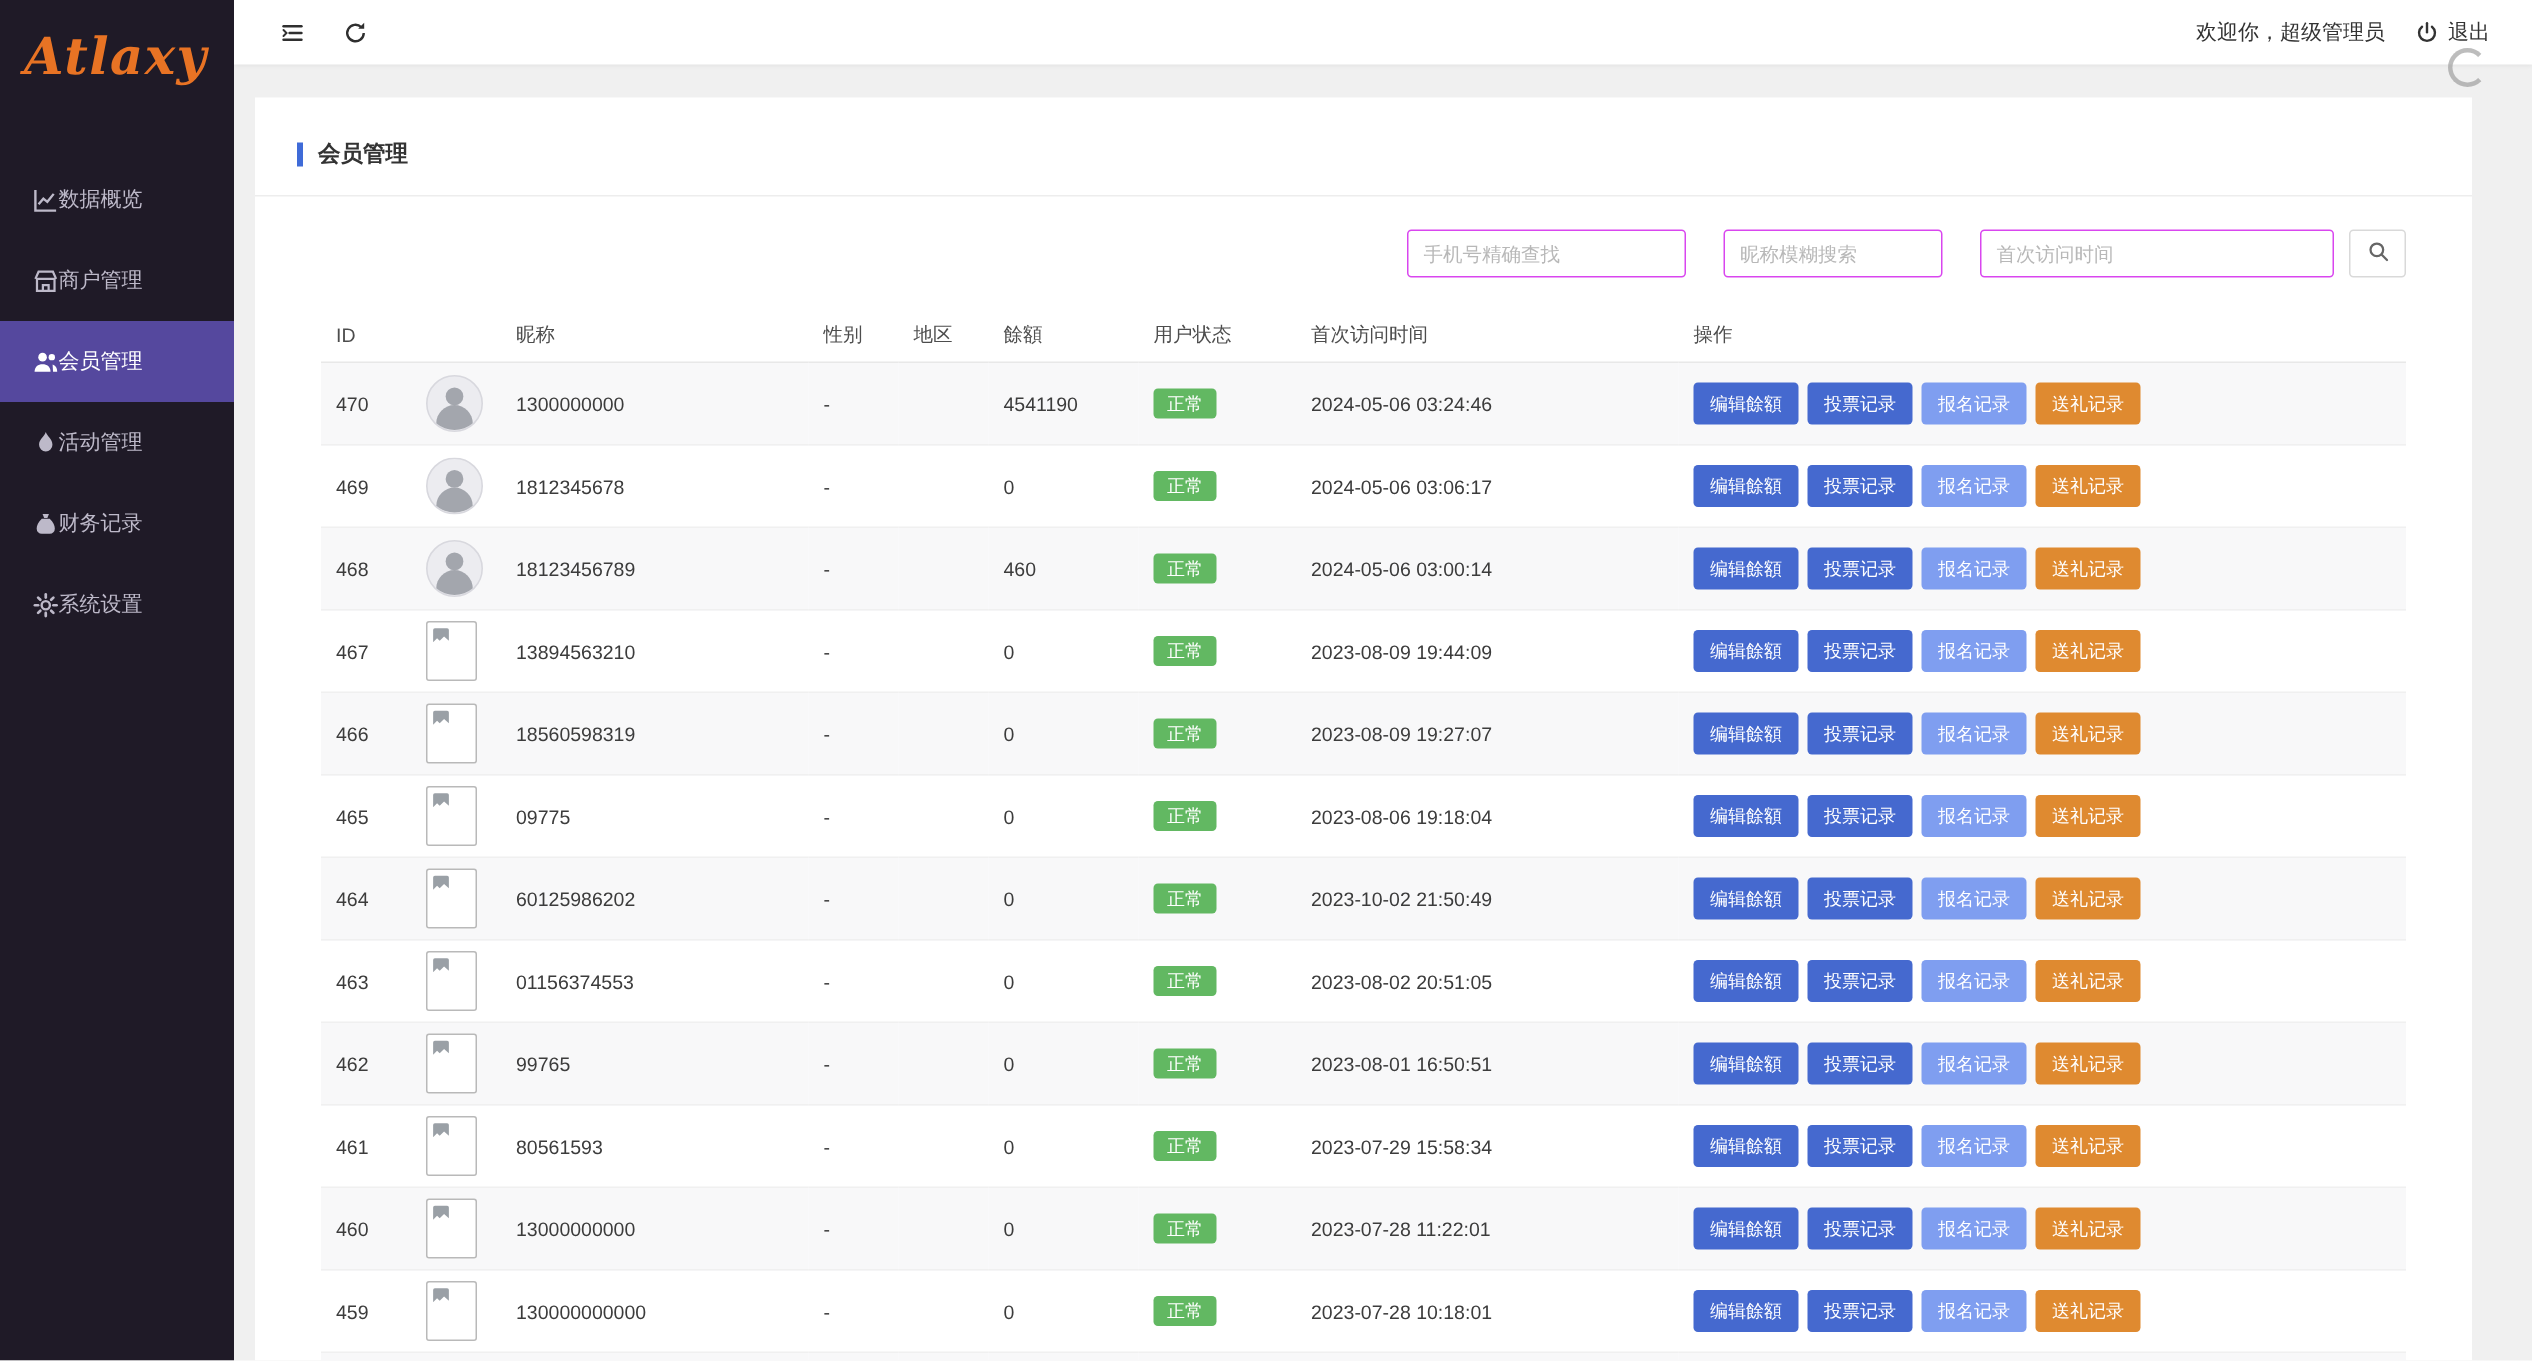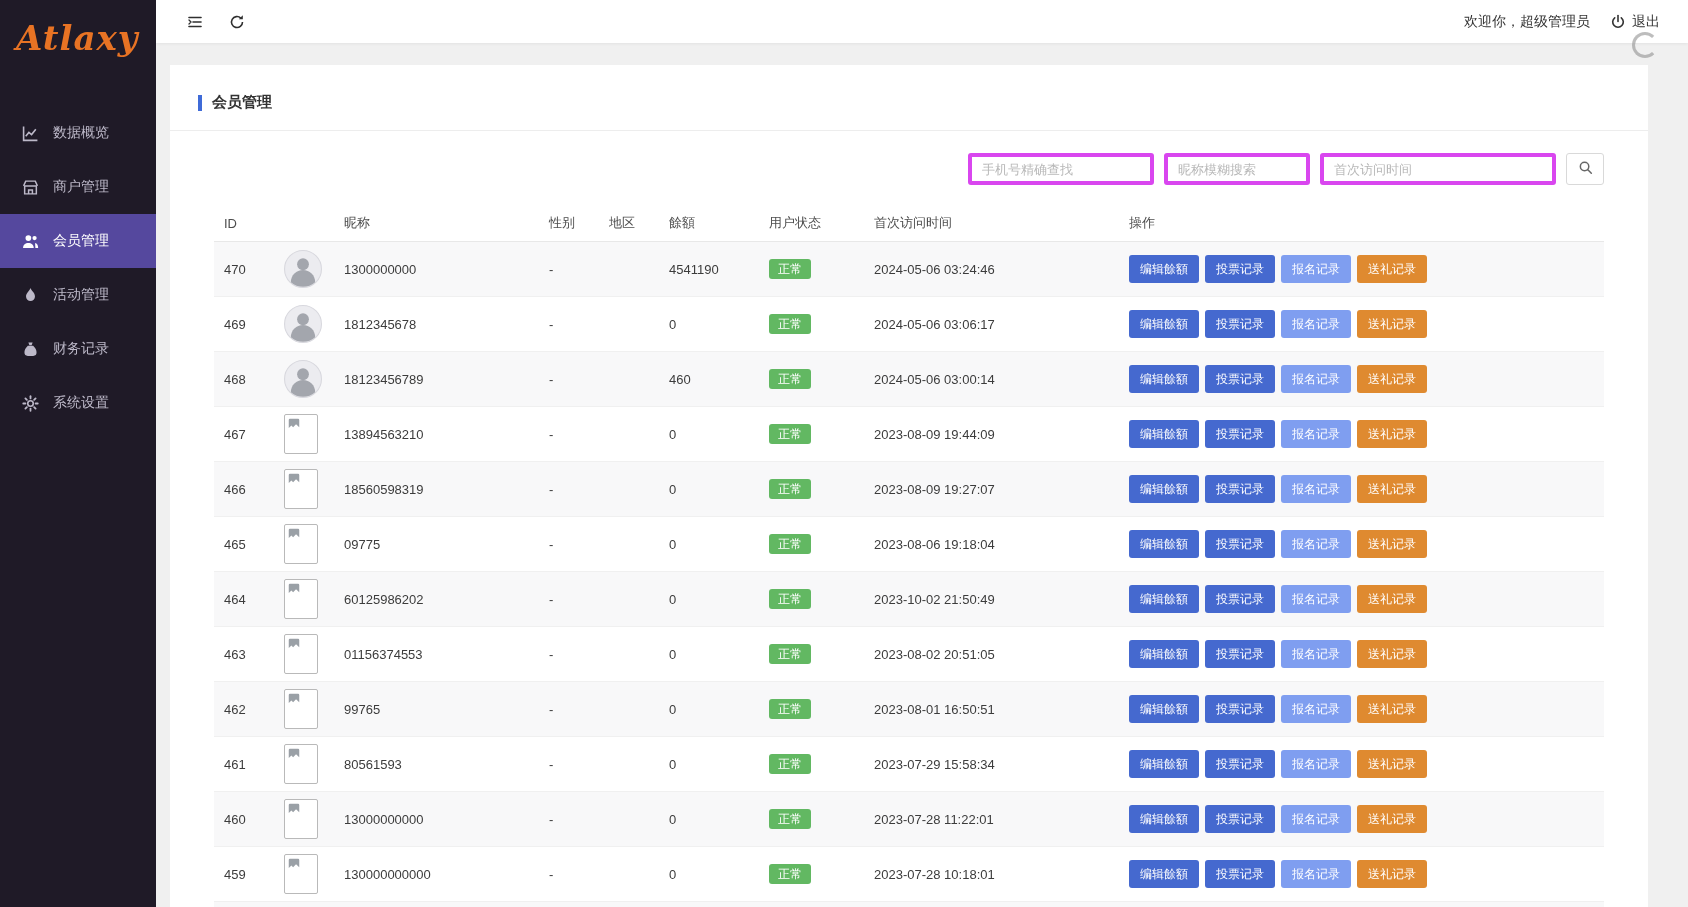--- a/index.html
+++ b/index.html
@@ -23,21 +23,21 @@
 
   
   .sidebar{width:156px;flex-shrink:0;background:var(--sidebar-bg);color:#bdb9c9;}
   .logo{
     color:var(--logo-orange);
     font-family:"DejaVu Serif","Liberation Serif",serif;
     font-style:italic;font-weight:bold;font-size:34px;
     padding:18px 0 0 16px;height:106px;letter-spacing:1px;
   }
   .nav-item{
-    height:54px;display:flex;align-items:center;gap:14px;
+    height:54px;display:flex;align-items:center;
     padding-left:22px;font-size:14px;cursor:pointer;color:#bdb9c9;
   }
   .nav-item.active{background:var(--sidebar-active);color:#ffffff;}
   .nav-icon{display:inline-flex;width:17px;height:17px;}
   .nav-icon svg{width:17px;height:17px;}
 
   
   .main{flex:1;display:flex;flex-direction:column;position:relative;overflow:hidden;}
   .topbar{
     height:43px;background:#fff;flex-shrink:0;
@@ -64,23 +64,24 @@
   .title-row{
     display:flex;align-items:center;gap:10px;
     padding:0 0 18px 28px;border-bottom:1px solid #ededed;
   }
   .title-accent{width:4px;height:16px;background:var(--title-accent);display:inline-block;}
   .title-row h2{margin:0;font-size:15px;font-weight:bold;color:#333;}
 
   .card-body{padding:0 44px;}
   .filters{margin-top:22px;display:flex;justify-content:flex-end;gap:10px;}
   .filters input{
-    height:32px;border:4px solid #d946ef;border-radius:3px;
+    height:32px;border:1px solid #d946ef;border-radius:3px;
     padding:0 10px;font-size:13px;color:#333;outline:none;
     font-family:"Liberation Sans","DejaVu Sans",sans-serif;
+    margin-left:15px;
   }
   .filters input::placeholder{color:#b8b8b8;}
   .inp-phone{width:186px;}
   .inp-nick{width:146px;}
   .inp-visit{width:236px;}
   .search-btn{
     width:38px;height:32px;border:1px solid #d9d9d9;border-radius:3px;
     background:#fff;display:flex;align-items:center;justify-content:center;cursor:pointer;
   }
   .search-btn svg{width:15px;height:15px;}

